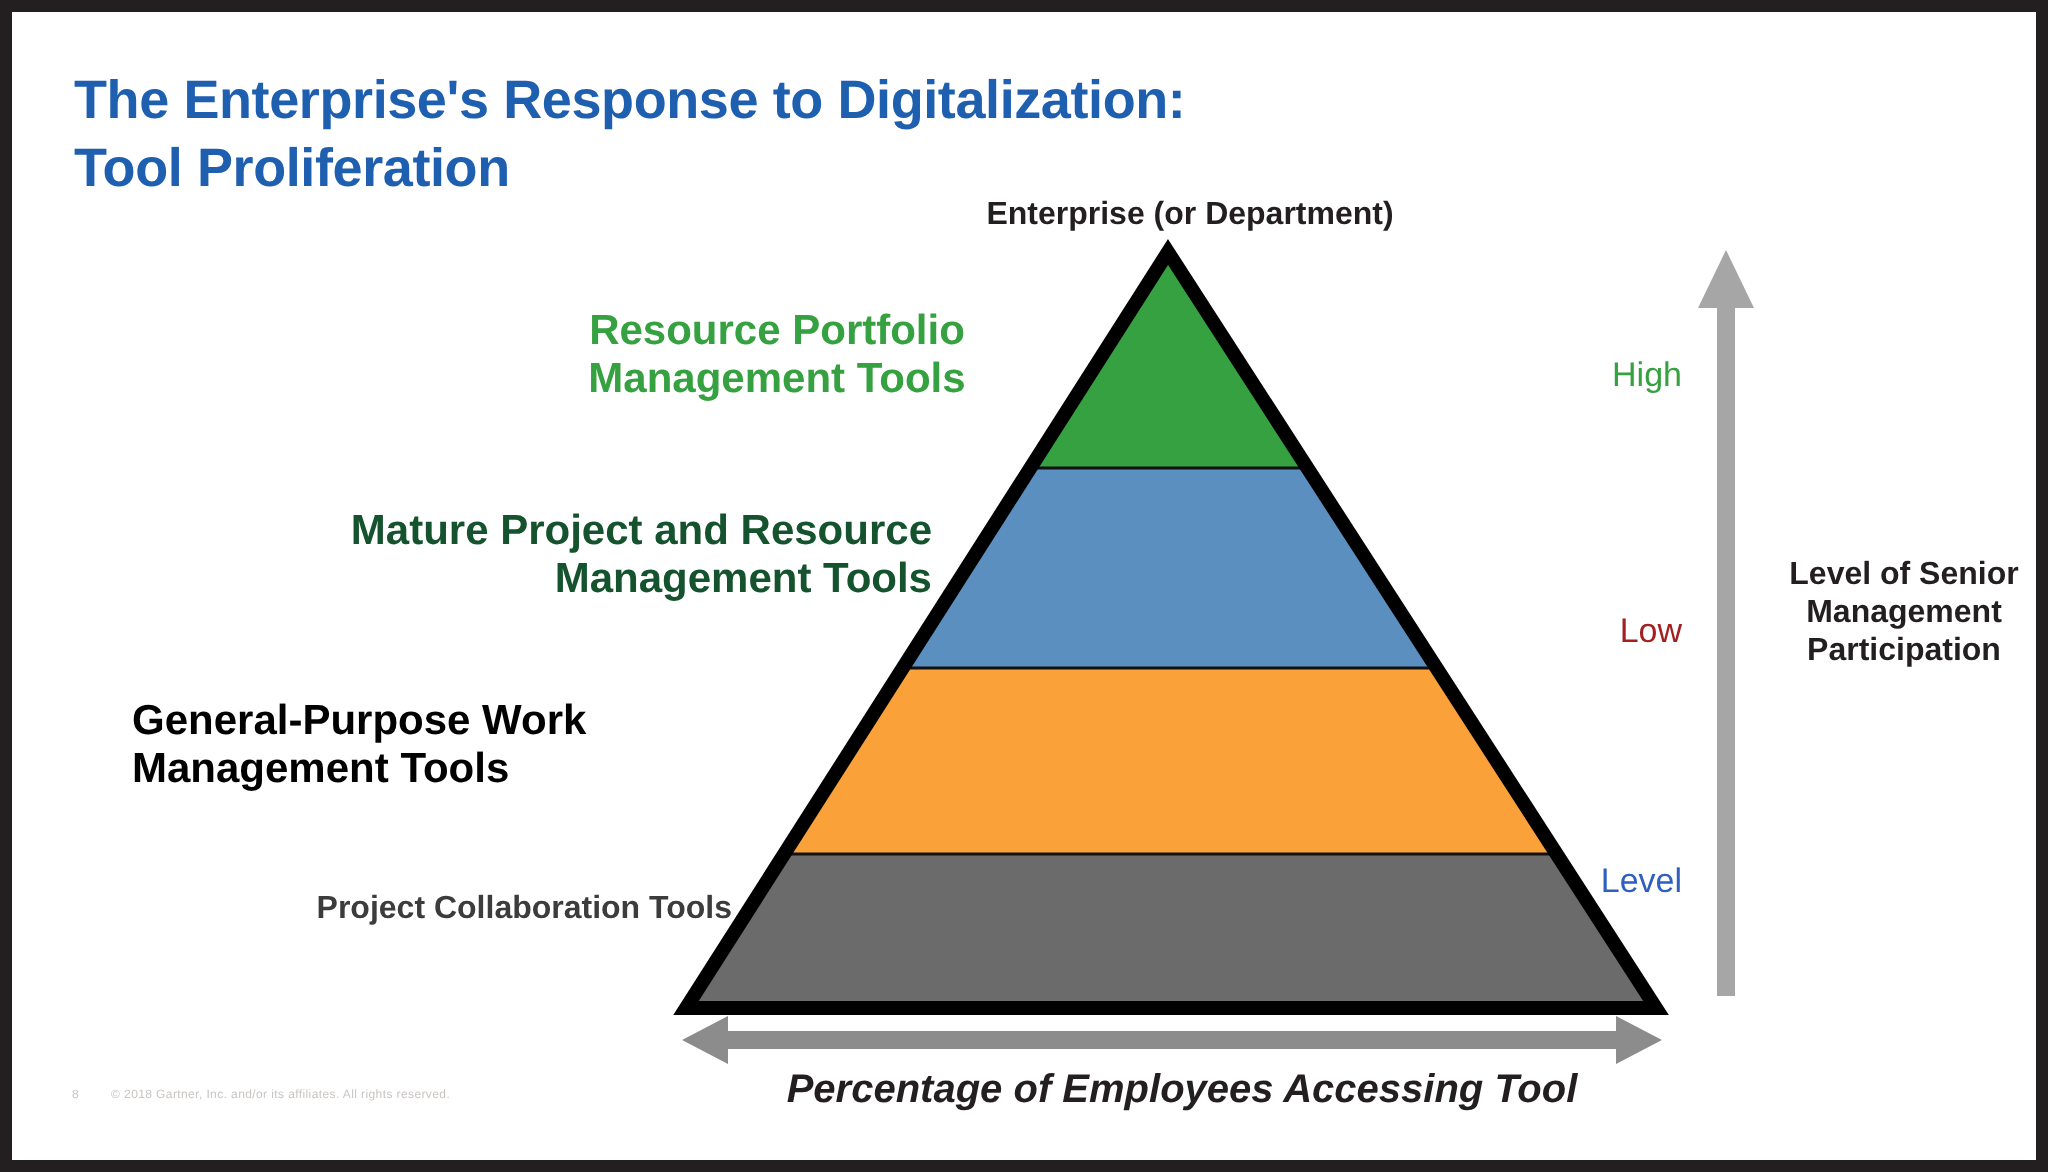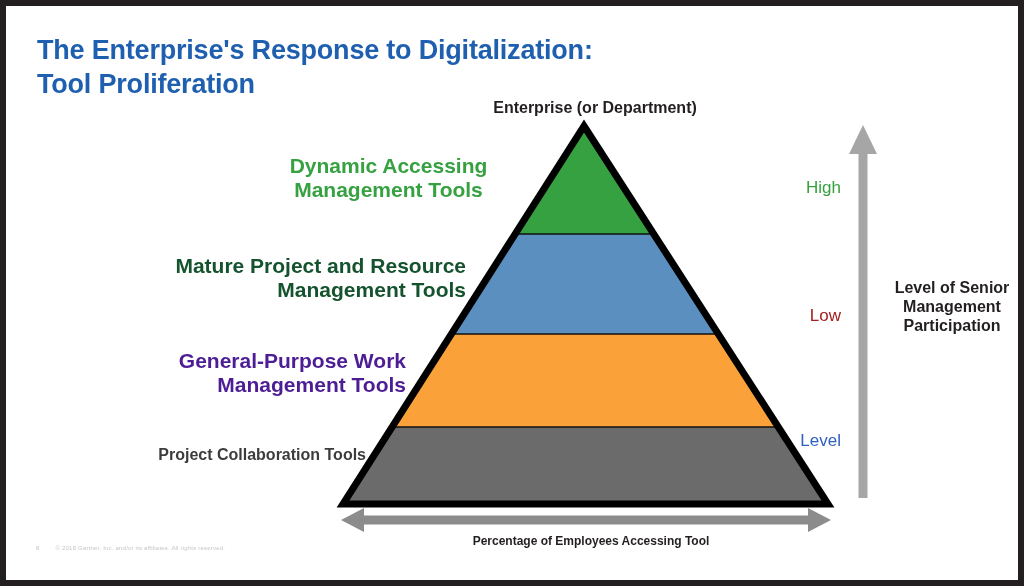--- a/index.html
+++ b/index.html
@@ -54,22 +54,22 @@
     text-align:center;
     color:#36a141;
   }
   #label-blue{
     left:60px; top:248px; width:400px;
     text-align:right;
     color:#14532d;
   }
   #label-orange{
     left:60px; top:343px; width:340px;
-    text-align:right;
-    color:#4c1d95;
+    text-align:left;
+    color:#000000;
   }
   #label-gray{
     left:10px; top:440px; width:350px;
     text-align:right;
     color:#3c3c3c;
     font-size:16px;
   }
 
   .scale-label{
     position:absolute;
@@ -91,23 +91,24 @@
     font-weight:bold;
     color:#231f20;
     line-height:1.2;
   }
 
   #haxis-caption{
     position:absolute;
     left:380px; top:528px;
     width:410px;
     text-align:center;
-    font-size:12px;
+    font-size:20px;
     font-weight:bold;
     color:#231f20;
+    font-style:italic;
   }
 
   #footer{
     position:absolute;
     left:30px; top:539px;
     font-size:6px;
     color:#c9c5c2;
     white-space:nowrap;
     letter-spacing:0.2px;
   }
@@ -150,21 +151,21 @@
       <polygon points="825,514 802,502 802,526" fill="#8c8c8c"></polygon>
     </g>
 
     <g>
       <line x1="857" y1="492" x2="857" y2="140" stroke="#a6a6a6" stroke-width="9"></line>
       <polygon points="857,119 843,148 871,148" fill="#a6a6a6"></polygon>
     </g>
   </svg>
 
   <div class="band-label" id="label-green">
-    <div>Dynamic Accessing</div>
+    <div>Resource Portfolio</div>
     <div>Management Tools</div>
   </div>
 
   <div class="band-label" id="label-blue">
     <div>Mature Project and Resource</div>
     <div>Management Tools</div>
   </div>
 
   <div class="band-label" id="label-orange">
     <div>General-Purpose Work</div>

